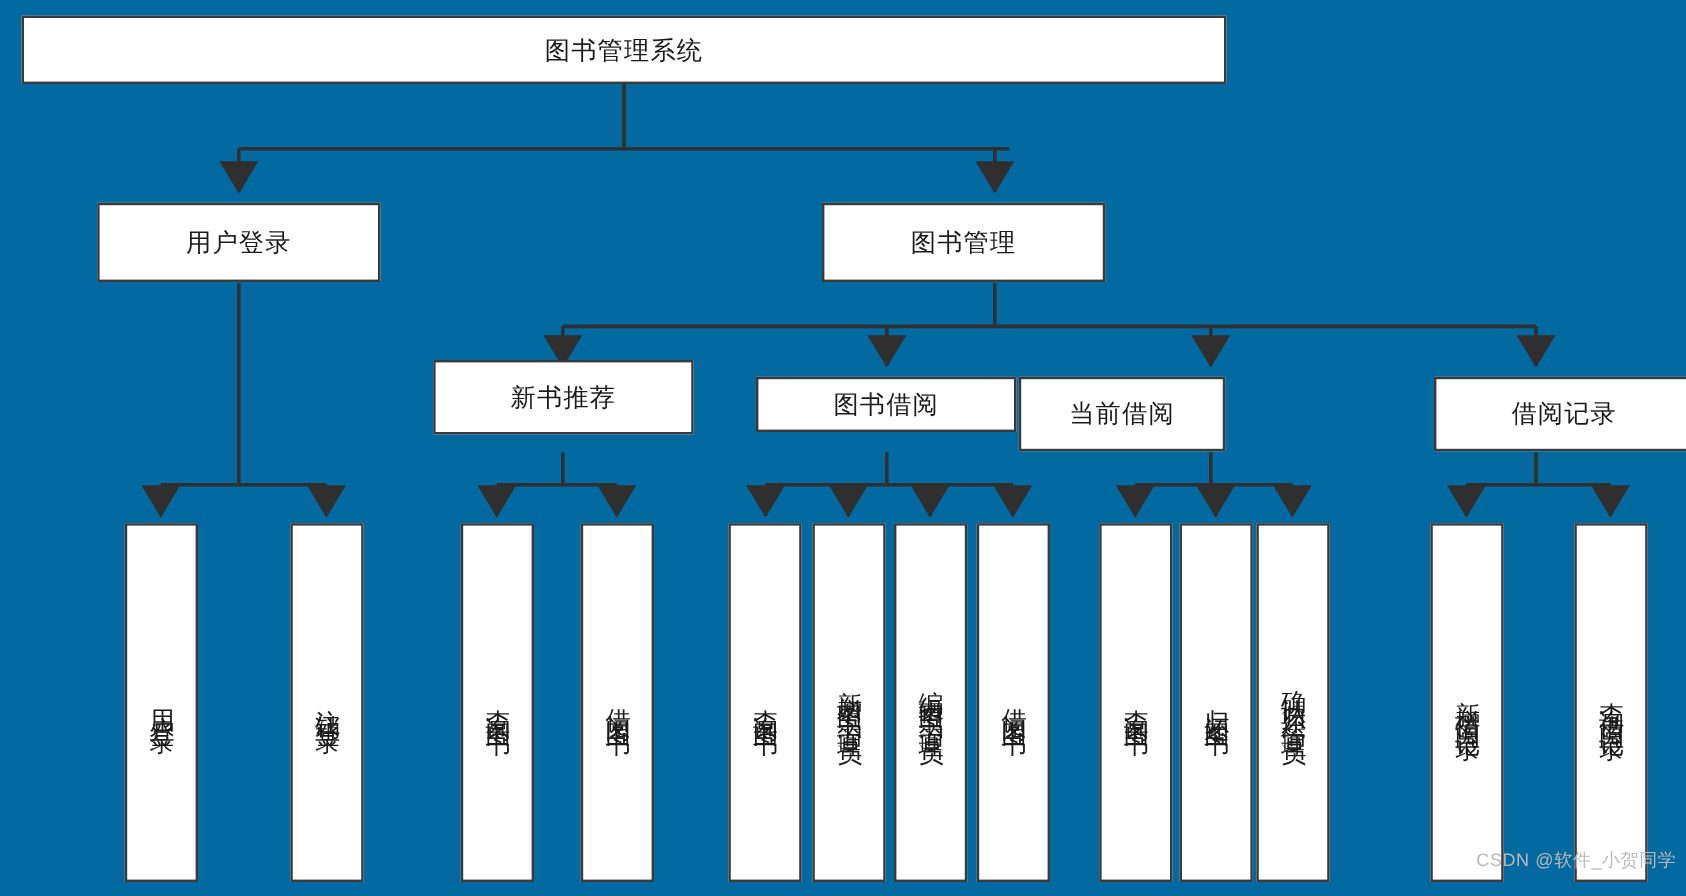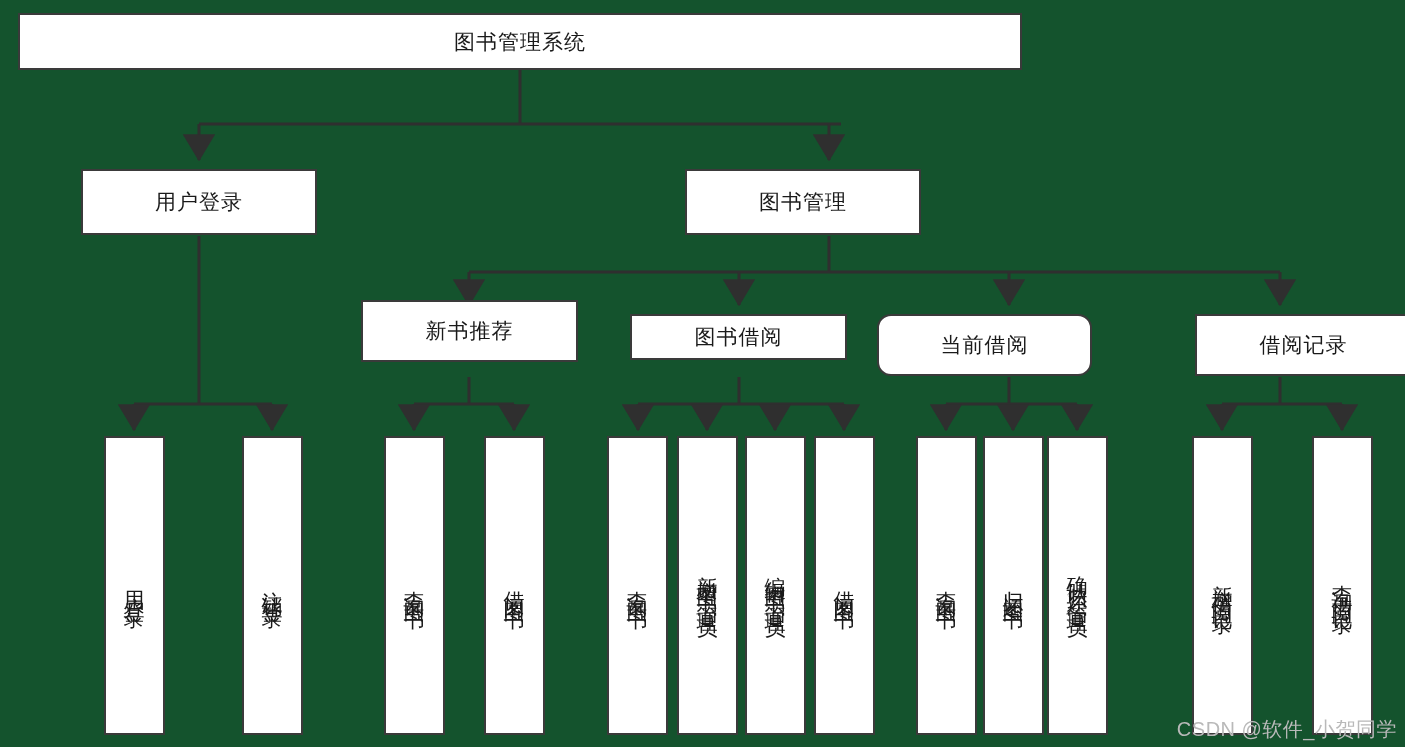--- a/index.html
+++ b/index.html
@@ -7,21 +7,21 @@
     padding: 0;
     background: #ffffff;
   }
   body {
     font-family: "Liberation Sans", "DejaVu Sans", sans-serif;
   }
   #canvas {
     position: relative;
     width: 1405px;
     height: 747px;
-    background: #14532d;
+    background: #0369a1;
     overflow: hidden;
   }
   #wires {
     position: absolute;
     left: 0;
     top: 0;
     width: 1405px;
     height: 747px;
   }
   .node {
@@ -48,22 +48,22 @@
     line-height: 1;
     text-align: center;
     white-space: nowrap;
   }
   .node.horiz .htext {
     white-space: nowrap;
   }
   #watermark {
     position: absolute;
     right: 8px;
-    bottom: 4px;
-    font-size: 20px;
+    bottom: 20px;
+    font-size: 15px;
     color: #b9b9b9;
     letter-spacing: 0.5px;
     white-space: nowrap;
     pointer-events: none;
   }
 </style>
 </head>
 <body>
 
 <div id="canvas">
@@ -128,21 +128,21 @@
   <div class="node horiz" style="left:685px; top:169px; width:236px; height:66px;">
     <span class="htext">图书管理</span>
   </div>
 
   <div class="node horiz" style="left:361px; top:300px; width:217px; height:62px;">
     <span class="htext">新书推荐</span>
   </div>
   <div class="node horiz" style="left:630px; top:314px; width:217px; height:46px;">
     <span class="htext">图书借阅</span>
   </div>
-  <div class="node horiz" style="left:877px; top:314px; width:215px; height:62px;border-radius:14px;">
+  <div class="node horiz" style="left:849px; top:314px; width:172px; height:62px;">
     <span class="htext">当前借阅</span>
   </div>
   <div class="node horiz" style="left:1171px; top:314px; width:217px; height:62px;margin-left:24px;">
     <span class="htext">借阅记录</span>
   </div>
 
   <div class="node vert" style="left:104px; top:436px; width:61px; height:299px;">
     <span class="vtext">用户登录</span>
   </div>
   <div class="node vert" style="left:242px; top:436px; width:61px; height:299px;">

